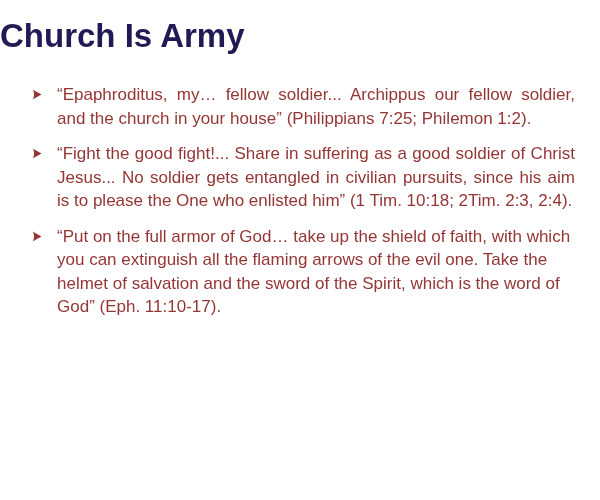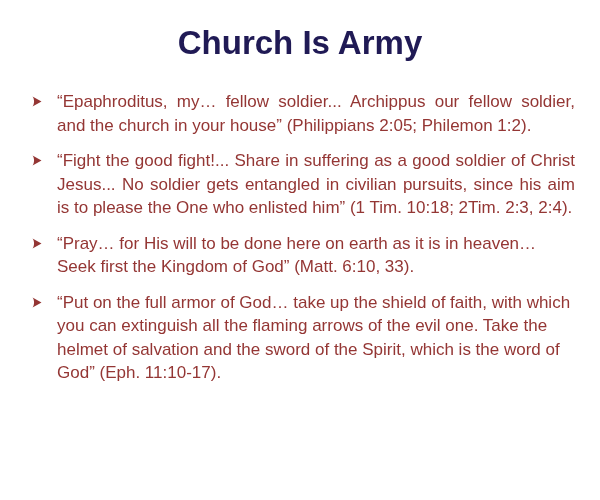--- a/index.html
+++ b/index.html
@@ -13,22 +13,22 @@
     background:var(--background);
     font-family:"Liberation Sans", sans-serif;
     overflow:hidden;
   }
   .slide{
     width:600px; height:500px;
     background:var(--background);
     position:relative;
   }
   .slide-title{
-    margin-top:24px;
-    text-align:center;
+    margin-top:17px;
+    text-align:left;
     font-size:33px;
     font-weight:700;
     letter-spacing:0px;
     color:var(--title-text);
   }
   .bullet-list{
     list-style:none;
     margin-top:28px;
     margin-left:30px;
     margin-right:25px;
@@ -65,40 +65,32 @@
   <h1 class="slide-title">Church Is Army</h1>
 
   <ul class="bullet-list">
 
     <li class="bullet-item">
       <span class="bullet-arrow">
         <svg viewBox="0 0 10 11" aria-hidden="true">
             <path d="M0.5 0.5 L9.5 5.5 L0.5 10.5 C2.6 7.8 2.6 3.2 0.5 0.5 Z"></path>
           </svg>
       </span>
-      <div class="bullet-text">“Epaphroditus, my… fellow soldier... Archippus our fellow soldier, and the church in your house” (Philippians 2:05; Philemon 1:2).</div>
+      <div class="bullet-text">“Epaphroditus, my… fellow soldier... Archippus our fellow soldier, and the church in your house” (Philippians 7:25; Philemon 1:2).</div>
     </li>
 
     <li class="bullet-item">
       <span class="bullet-arrow">
         <svg viewBox="0 0 10 11" aria-hidden="true">
             <path d="M0.5 0.5 L9.5 5.5 L0.5 10.5 C2.6 7.8 2.6 3.2 0.5 0.5 Z"></path>
           </svg>
       </span>
       <div class="bullet-text">“Fight the good fight!... Share in suffering as a good soldier of Christ Jesus... No soldier gets entangled in civilian pursuits, since his aim is to please the One who enlisted him” (1 Tim. 10:18; 2Tim. 2:3, 2:4).</div>
     </li>
 
-    <li class="bullet-item">
-      <span class="bullet-arrow">
-        <svg viewBox="0 0 10 11" aria-hidden="true">
-            <path d="M0.5 0.5 L9.5 5.5 L0.5 10.5 C2.6 7.8 2.6 3.2 0.5 0.5 Z"></path>
-          </svg>
-      </span>
-      <div class="bullet-text">“Pray… for His will to be done here on earth as it is in heaven… Seek first the Kingdom of God” (Matt. 6:10, 33).</div>
-    </li>
 
     <li class="bullet-item">
       <span class="bullet-arrow">
         <svg viewBox="0 0 10 11" aria-hidden="true">
             <path d="M0.5 0.5 L9.5 5.5 L0.5 10.5 C2.6 7.8 2.6 3.2 0.5 0.5 Z"></path>
           </svg>
       </span>
       <div class="bullet-text">“Put on the full armor of God… take up the shield of faith, with which you can extinguish all the flaming arrows of the evil one. Take the helmet of salvation and the sword of the Spirit, which is the word of God” (Eph. 11:10-17).</div>
     </li>
 

